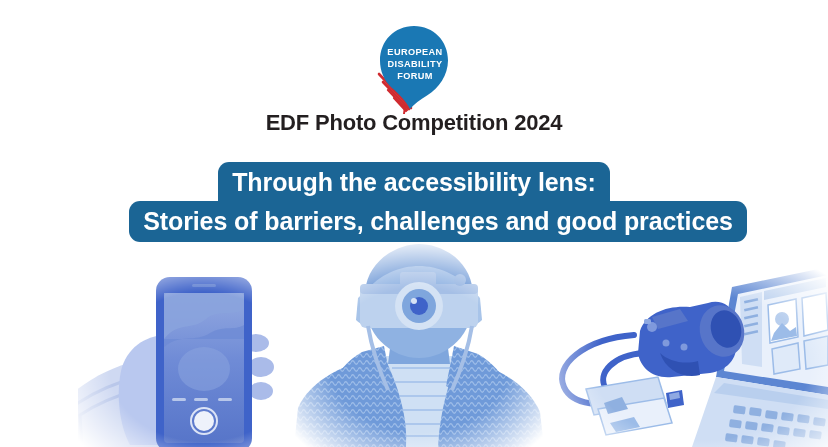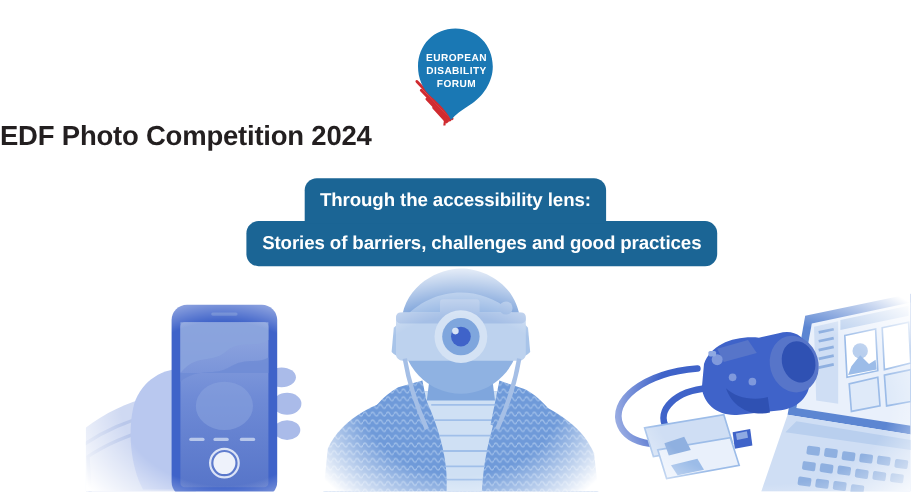--- a/index.html
+++ b/index.html
@@ -22,39 +22,40 @@
     left:50%; top:22px;
     transform:translateX(-50%);
     width:110px; height:92px;
   }
   .logo-wrap svg { display:block; width:110px; height:92px; }
 
   
   .title {
     position:absolute;
     left:0; right:0; top:110px;
-    font-size:25px;
+    text-align:center;
+    font-size:22px;
     font-weight:bold;
     letter-spacing:-0.2px;
     color:#231f20;
     font-family:"Liberation Sans", sans-serif;
   }
 
   
   .subtitle {
     position:absolute;
     left:0; right:0; top:162px;
     text-align:center;
     line-height:30px;
   }
   .subtitle .line {
     display:inline-block;
     color:#ffffff;
     background:#1b6595;
-    font-size:17px;
+    font-size:25px;
     font-weight:bold;
     letter-spacing:-0.1px;
     padding:5px 14px 6px 14px;
     white-space:nowrap;
     font-family:"Liberation Sans", sans-serif;
   }
   .subtitle .l1 {
     border-radius:11px 11px 0 0;
     position:relative;
     z-index:2;

